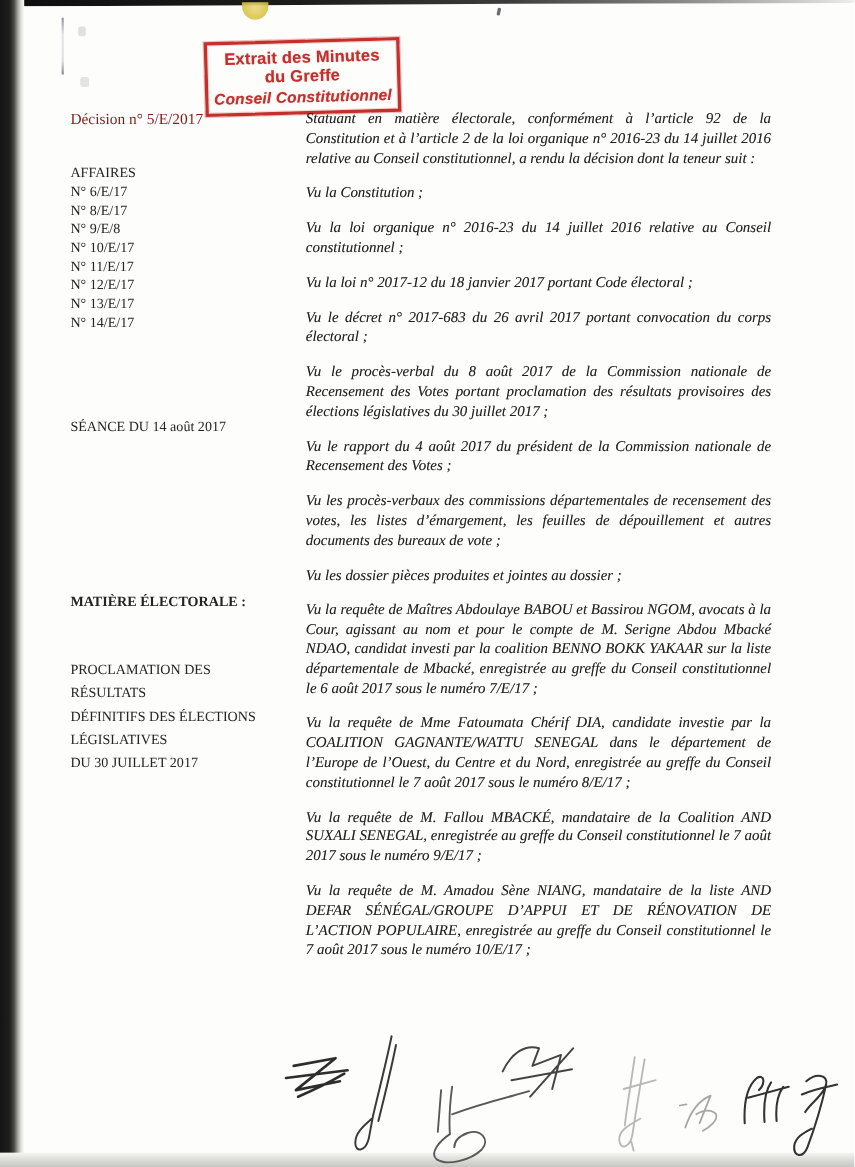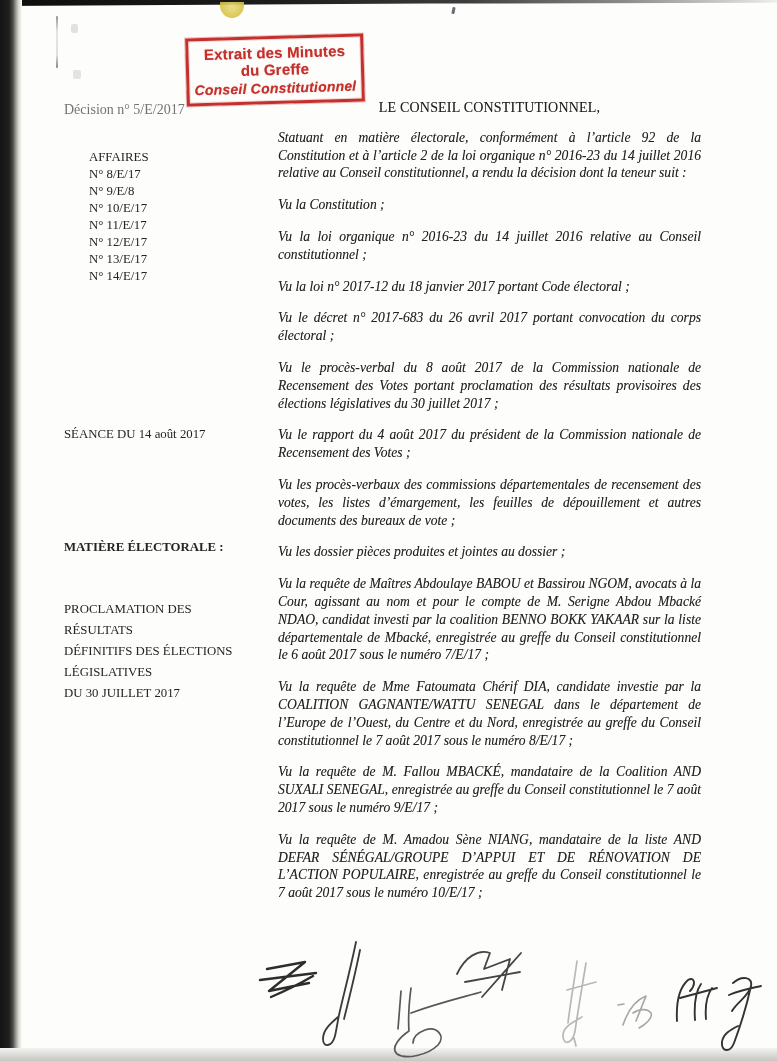--- a/index.html
+++ b/index.html
@@ -47,24 +47,24 @@
     text-align:center;
     color:#c5302c;
     font-family:"Liberation Sans","DejaVu Sans",sans-serif;
     box-shadow:0 0 0 1px rgba(197,48,44,.28), inset 0 0 0 1px rgba(197,48,44,.18);
     text-shadow:0 0 1px rgba(197,48,44,.55);
     background:rgba(255,250,250,.0);
   }
   .stamp-l1,.stamp-l2{font-weight:700;font-size:15px;line-height:17px;letter-spacing:.2px;}
   .stamp-l3{font-weight:700;font-style:italic;font-size:14px;line-height:17px;margin-top:2px;letter-spacing:.2px;}
   
-  .decision{position:absolute;left:64px;top:102px;font-size:14px;color:#737373;}
+  .decision{position:absolute;left:64px;top:102px;font-size:14px;color:#7f1d1d;}
   .side{position:absolute;left:64px;width:195px;font-size:12.8px;color:#242424;}
-  .affaires{top:149px;line-height:17px;margin-left:25px;}
-  .seance{top:381px;margin-top:46px;}
+  .affaires{top:149px;line-height:17px;}
+  .seance{top:381px;}
   .matiere{top:540px;font-weight:bold;}
   .objet{top:599px;line-height:21px;}
   
   .body-col{
     position:absolute;left:262px;top:99px;width:455px;
     font-size:13.6px;line-height:17.8px;
     color:#222;
     text-shadow:0 0 .3px rgba(20,20,20,.35);
   }
   .body-col h1{
@@ -92,20 +92,21 @@
   <div class="stamp">
     <div class="stamp-l1">Extrait des Minutes</div>
     <div class="stamp-l2">du Greffe</div>
     <div class="stamp-l3">Conseil Constitutionnel</div>
   </div>
 
   <div class="decision">Décision n° 5/E/2017</div>
 
   <div class="side affaires">
     <div>AFFAIRES</div>
+    <div>N° 6/E/17</div>
     <div>N° 8/E/17</div>
     <div>N° 9/E/8</div>
     <div>N° 10/E/17</div>
     <div>N° 11/E/17</div>
     <div>N° 12/E/17</div>
     <div>N° 13/E/17</div>
     <div>N° 14/E/17</div>
   </div>
 
   <div class="side seance">SÉANCE DU 14 août 2017</div>
@@ -113,21 +114,20 @@
 
   <div class="side objet">
     <div>PROCLAMATION DES</div>
     <div>RÉSULTATS</div>
     <div>DÉFINITIFS DES ÉLECTIONS</div>
     <div>LÉGISLATIVES</div>
     <div>DU 30 JUILLET 2017</div>
   </div>
 
   <div class="body-col">
-    <h1>LE CONSEIL CONSTITUTIONNEL,</h1>
     <p>Statuant en matière électorale, conformément à l’article 92 de la Constitution et à l’article 2 de la loi organique n° 2016-23 du 14 juillet 2016 relative au Conseil constitutionnel, a rendu la décision dont la teneur suit :</p>
     <p>Vu la Constitution ;</p>
     <p>Vu la loi organique n° 2016-23 du 14 juillet 2016 relative au Conseil constitutionnel ;</p>
     <p>Vu la loi n° 2017-12 du 18 janvier 2017 portant Code électoral ;</p>
     <p>Vu le décret n° 2017-683 du 26 avril 2017 portant convocation du corps électoral ;</p>
     <p>Vu le procès-verbal du 8 août 2017 de la Commission nationale de Recensement des Votes portant proclamation des résultats provisoires des élections législatives du 30 juillet 2017 ;</p>
     <p>Vu le rapport du 4 août 2017 du président de la Commission nationale de Recensement des Votes ;</p>
     <p>Vu les procès-verbaux des commissions départementales de recensement des votes, les listes d’émargement, les feuilles de dépouillement et autres documents des bureaux de vote ;</p>
     <p>Vu les dossier pièces produites et jointes  au dossier ;</p>
     <p>Vu la requête de Maîtres Abdoulaye BABOU et Bassirou NGOM, avocats à la Cour, agissant au nom et pour le compte de M. Serigne Abdou Mbacké NDAO, candidat investi par la coalition BENNO BOKK YAKAAR sur la liste départementale de Mbacké, enregistrée au greffe du Conseil constitutionnel le 6 août  2017 sous le numéro 7/E/17 ;</p>

